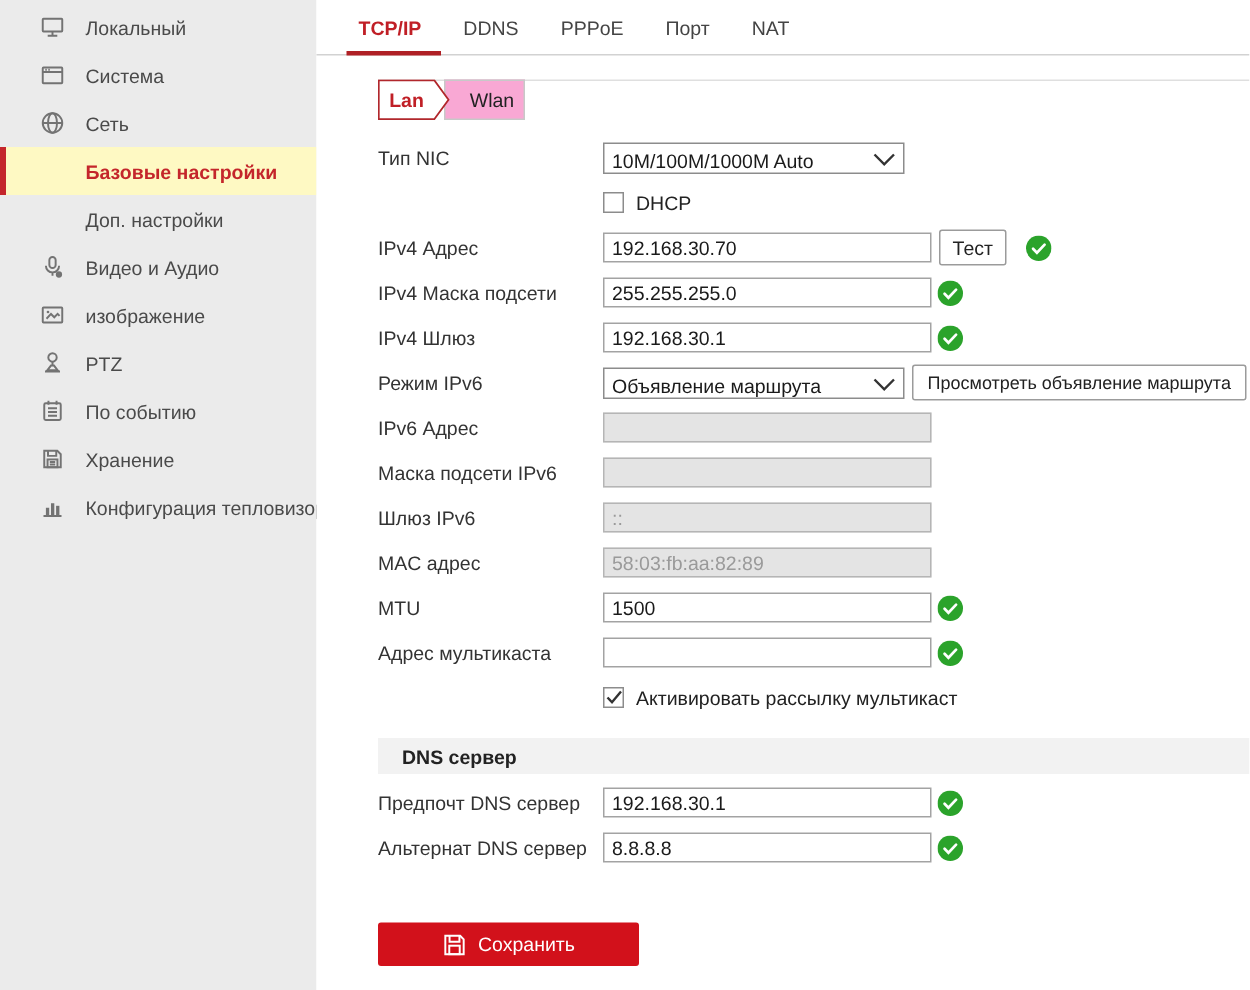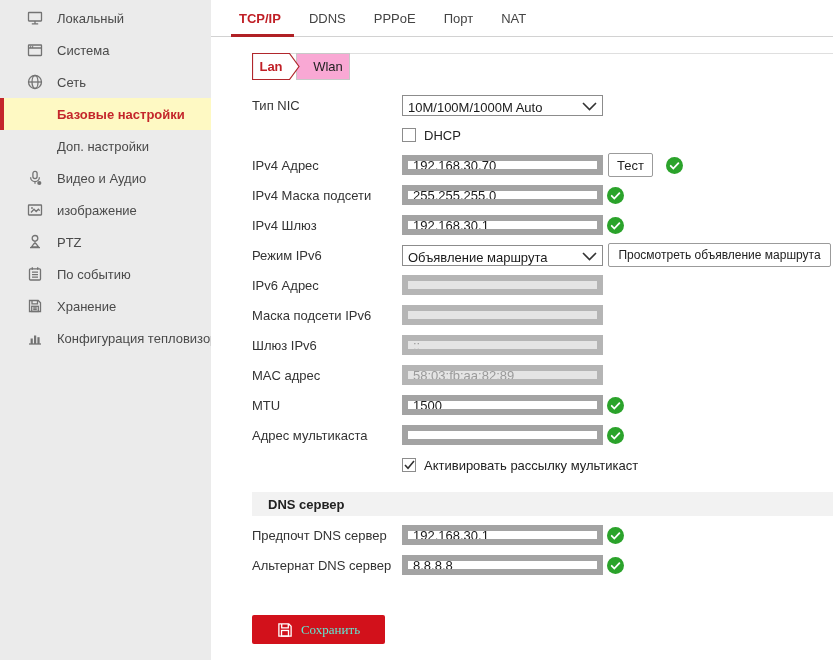--- a/index.html
+++ b/index.html
@@ -33,21 +33,21 @@
     padding-left:10px; cursor:pointer; color:#222;
   }
   .lan-tab { position:absolute; left:0; top:-1px; width:48px; height:42px; cursor:pointer; }
   .lan-tab svg { position:absolute; left:0; top:0; }
   .lan-tab .lan-txt { position:absolute; left:0; top:0; width:38px; height:27px; display:flex; align-items:center; justify-content:center; color:#c01f26; font-weight:bold; }
   
   .form { position:absolute; top:90px; left:41px; right:0; }
   .row { height:30px; display:flex; align-items:center; }
   .lbl { width:150px; flex:0 0 150px; color:#333; }
   .txt {
-    width:201px; height:20px; border:6px solid #a3a3a3; background:#fff; padding:0 5px;
+    width:219px; height:20px; border:1px solid #a3a3a3; background:#fff; padding:0 5px;
     font-family:"Liberation Sans", sans-serif; font-size:13px; color:#1a1a1a; outline:none;
   }
   .txt.dis { background:#e4e4e4; border-color:#b5b5b5; color:#9a9a9a; }
   .sel {
     position:relative; width:201px; height:21px; border:1px solid #8c8c8c; background:#fff;
     display:flex; align-items:flex-end; padding:0 29px 0 5px; cursor:pointer; color:#1a1a1a;
   }
   .sel .chev { position:absolute; right:5px; top:6px; }
   .btn {
     height:24px; background:#fff; border:1px solid #9b9b9b; border-radius:2px; cursor:pointer;
@@ -61,22 +61,22 @@
   }
   .chk-lbl { margin-left:8px; color:#222; }
   .vcheck { margin-left:4px; display:inline-flex; }
   .vcheck.after-btn { margin-left:13px; }
   .dns-bar {
     margin-top:12px; height:24px; background:#f2f2f2; display:flex; align-items:center;
     padding-left:16px; font-weight:bold; color:#222;
   }
   .dns-rows { margin-top:4px; }
   .save {
-    margin-top:35px; width:133px; height:29px; background:#d2111b; border:none; border-radius:2px;
-    color:#5eead4; font-family:Liberation Serif, serif; font-size:13px; cursor:pointer;
+    margin-top:35px; width:174px; height:29px; background:#d2111b; border:none; border-radius:2px;
+    color:#ffffff; font-family:Liberation Sans, sans-serif; font-size:13px; cursor:pointer;
     display:flex; align-items:center; justify-content:center; gap:8px;
   }
 </style>
 </head>
 <body>
 
 <div class="sidebar">
   <div class="side-list">
 
     <div class="side-item">

